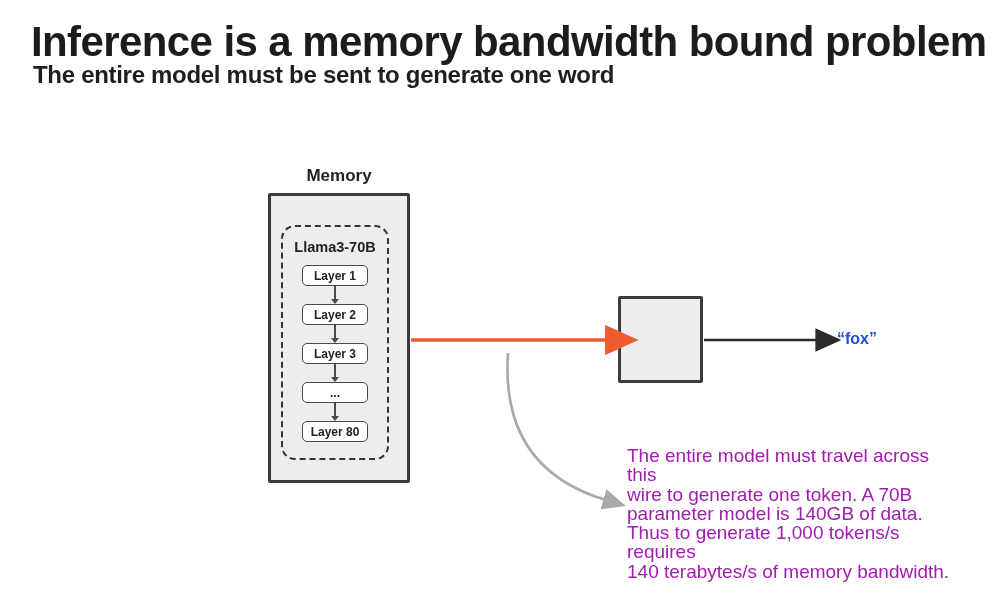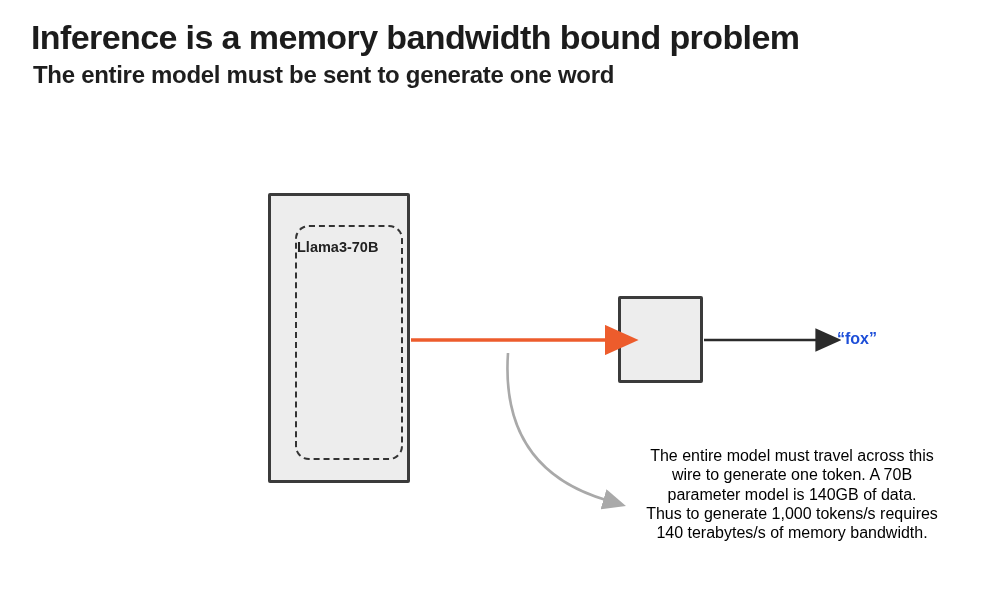--- a/index.html
+++ b/index.html
@@ -13,21 +13,21 @@
     width: 1000px;
     height: 596px;
     background: #ffffff;
     overflow: hidden;
   }
   .slide-title {
     position: absolute;
     left: 31px;
     top: 18px;
     margin: 0;
-    font-size: 34px;
+    font-size: 42px;
     font-weight: 700;
     letter-spacing: -0.6px;
     color: #1c1c1c;
     white-space: nowrap;
   }
   .slide-subtitle {
     position: absolute;
     left: 33px;
     top: 61px;
     margin: 0;
@@ -53,29 +53,30 @@
     top: 193px;
     width: 142px;
     height: 290px;
     background: #ededed;
     border: 3px solid #3b3b3b;
     border-radius: 2px;
     box-sizing: border-box;
   }
   .model-box {
     position: absolute;
-    left: 24px;
+    left: 10px;
     top: 29px;
     width: 108px;
     height: 235px;
     border: 2px dashed #333333;
     border-radius: 14px;
     box-sizing: border-box;
     display: flex;
     flex-direction: column;
+    align-items: center;
   }
   .model-name {
     margin-top: 12px;
     font-size: 14.5px;
     font-weight: 700;
     color: #222222;
     white-space: nowrap;
   }
   .layer-stack {
     margin-top: 10px;
@@ -134,46 +135,69 @@
     font-size: 16px;
     font-weight: 700;
     color: #1d4ed8;
     white-space: nowrap;
   }
   .annotation {
     position: absolute;
     left: 627px;
     top: 446px;
     width: 330px;
-    font-size: 16px;
+    font-size: 19px;
     font-weight: 400;
     line-height: 19.3px;
-    color: #000000;
+    color: #a21caf;
     white-space: pre-line;
-    text-align: center;
   }
   .arrows-overlay {
     position: absolute;
     left: 0;
     top: 0;
     pointer-events: none;
   }
 </style>
 </head>
 <body>
 
 <div class="stage">
 
   <h1 class="slide-title">Inference is a memory bandwidth bound problem</h1>
   <h2 class="slide-subtitle">The entire model must be sent to generate one word</h2>
 
+  <div class="box-label memory-label">Memory</div>
 
   <div class="memory-box">
     <div class="model-box">
       <div class="model-name">Llama3-70B</div>
+      <div class="layer-stack">
+        <div class="layer-box">Layer 1</div>
+        <div class="layer-connector">
+            <div class="conn-line"></div>
+            <div class="conn-head"></div>
+          </div>
+        <div class="layer-box">Layer 2</div>
+        <div class="layer-connector">
+            <div class="conn-line"></div>
+            <div class="conn-head"></div>
+          </div>
+        <div class="layer-box">Layer 3</div>
+        <div class="layer-connector">
+            <div class="conn-line"></div>
+            <div class="conn-head"></div>
+          </div>
+        <div class="layer-box">...</div>
+        <div class="layer-connector">
+            <div class="conn-line"></div>
+            <div class="conn-head"></div>
+          </div>
+        <div class="layer-box">Layer 80</div>
+      </div>
     </div>
   </div>
 
   <div class="compute-box"></div>
 
   <div class="output-token">“fox”</div>
 
   <div class="annotation">The entire model must travel across this
 wire to generate one token. A 70B
 parameter model is 140GB of data.

